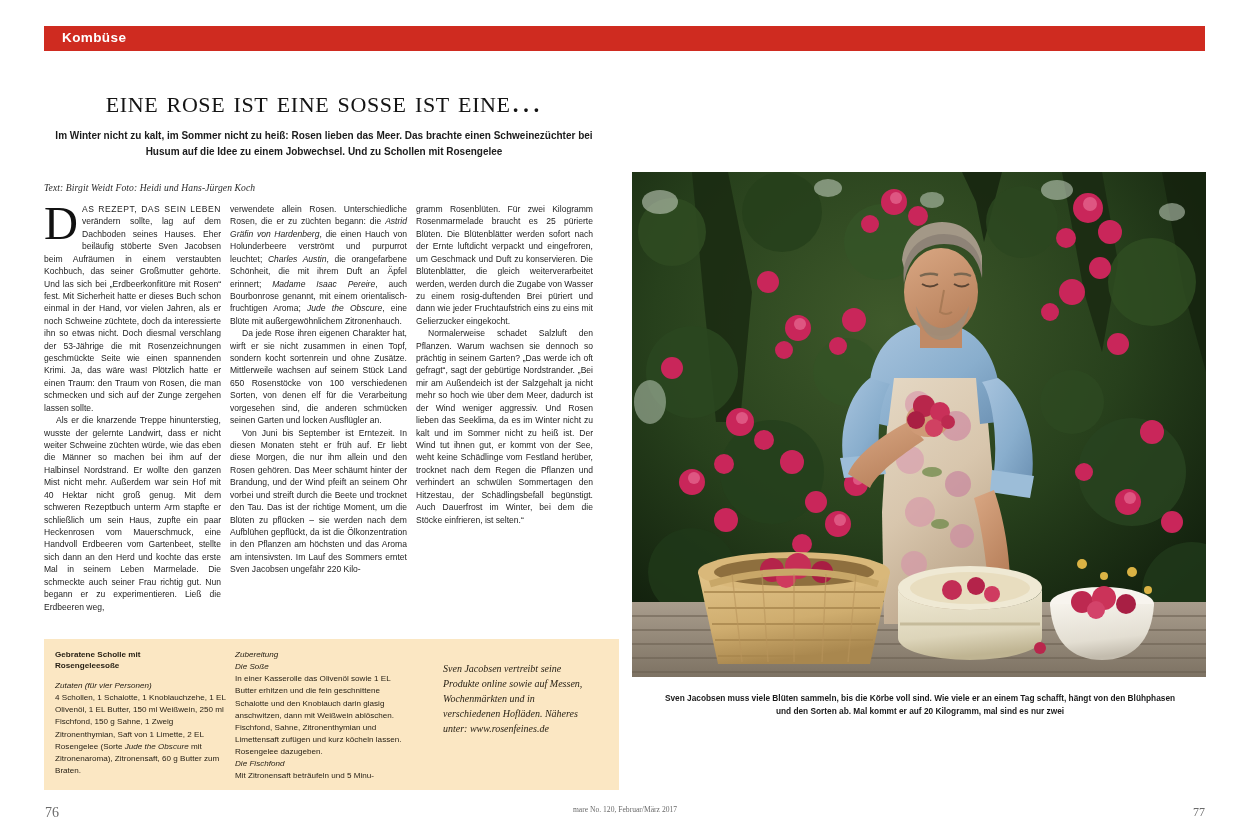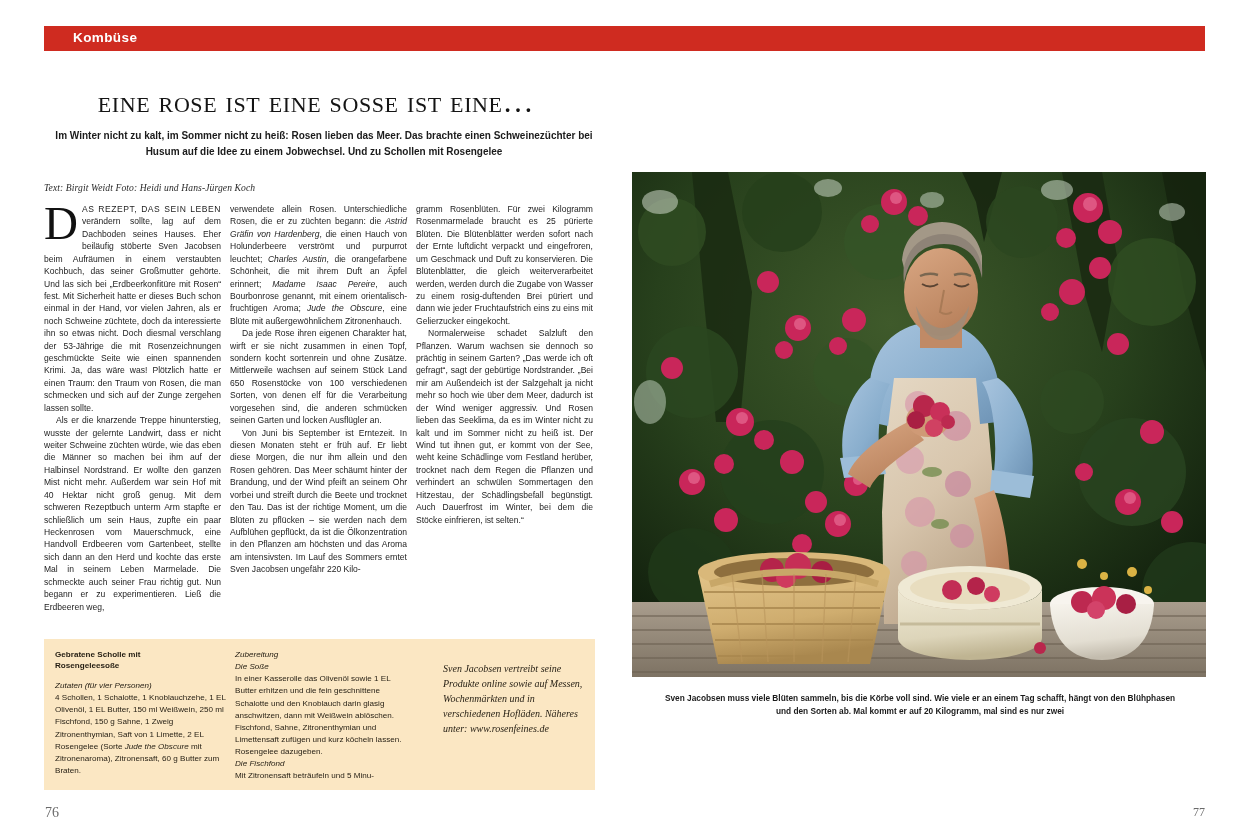--- a/index.html
+++ b/index.html
@@ -26,27 +26,26 @@
     background: #cf2b20;
   }
   .rubric-label {
     position: absolute;
     left: 62px;
     top: 30px;
     font-size: 13.5px;
     font-weight: bold;
     color: #ffffff;
     letter-spacing: 0.4px;
-    margin-left: 11px;
   }
 
   
   .headline {
     position: absolute;
-    left: 36px;
+    left: 44px;
     top: 84px;
     width: 560px;
     text-align: center;
     font-family: "Liberation Serif", serif;
     font-size: 31px;
     font-weight: normal;
     color: #141414;
     letter-spacing: 0.6px;
     font-variant: small-caps;
     text-transform: lowercase;
@@ -122,20 +121,21 @@
   }
 
   
   .recipe-box {
     position: absolute;
     left: 44px;
     top: 639px;
     width: 551px;
     height: 151px;
     background: #fbe7c3;
+    padding-left: 24px;
   }
   .recipe-cols {
     position: absolute;
     left: 11px;
     top: 10px;
     width: 531px;
     display: flex;
     gap: 9px;
   }
   .rcol {
@@ -532,15 +532,16 @@
         </g>
       </g>
 
       <circle cx="408" cy="476" r="6" fill="#b9264c"></circle>
     </svg>
   </div>
 
   <div class="photo-caption">Sven Jacobsen muss viele Blüten sammeln, bis die Körbe voll sind. Wie viele er an einem Tag schafft, hängt von den Blühphasen und den Sorten ab. Mal kommt er auf 20 Kilogramm, mal sind es nur zwei</div>
 
   <div class="folio-left">76</div>
+  <div class="folio-center">mare No. 120, Februar/März 2017</div>
   <div class="folio-right">77</div>
 
 </div>
 
 </body></html>

